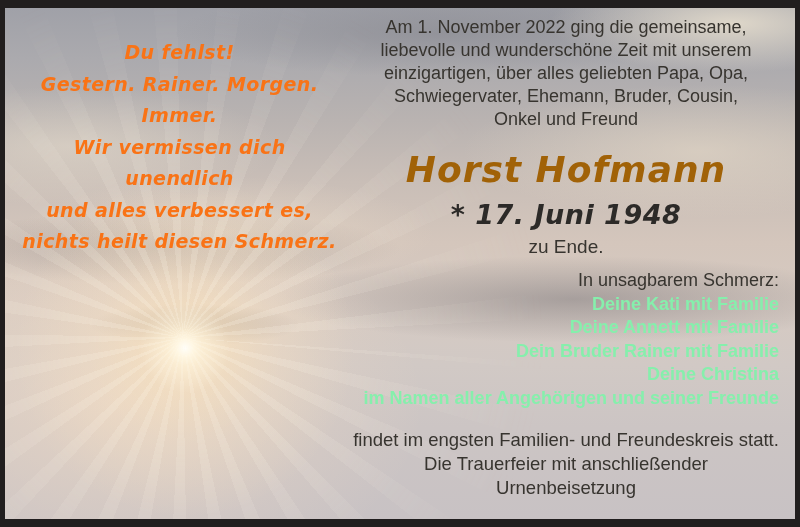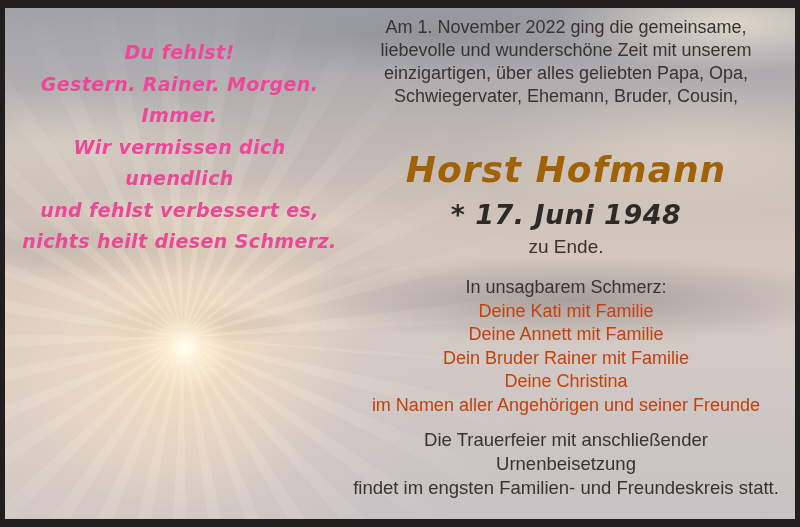--- a/index.html
+++ b/index.html
@@ -79,68 +79,69 @@
   }
   .poem {
     position: absolute;
     left: 12px;
     top: 29px;
     width: 325px;
     text-align: center;
     font-size: 19px;
     line-height: 31.5px;
     letter-spacing: 0.4px;
-    color: #ec4899;
+    color: #f97316;
   }
   .col { position: absolute; left: 348px; width: 426px; text-align: center; color: #37342f; }
   .intro    { top: 8px;  font-size: 18px;   line-height: 23px; }
   .name     { top: 140px; font-size: 36px;   line-height: 44px; letter-spacing: 1px; color: #a16207; }
   .birth    { top: 192px; font-size: 27px;   line-height: 30px; letter-spacing: 0.5px; color: #2c2a28; }
   .zu-ende  { top: 228px; font-size: 19px;   line-height: 22px; }
-  .mourners { top: 268px; font-size: 18px;   line-height: 23.5px; }
-  .mourners .bold { font-weight: normal; color: #c2410c; }
+  .mourners { top: 261px; font-size: 18px;   line-height: 23.5px; text-align: right; }
+  .mourners .bold { font-weight: bold; color: #86efac; }
   .funeral  { top: 420px; font-size: 18.5px; line-height: 24px; }
   .place    { top: 508px; font-size: 19px;   line-height: 22px; margin-top: 15px; }
 </style>
 </head>
 <body>
 
 <div class="card">
   <div class="sky"></div>
   <div class="rays"></div>
 
   <div class="poem script">
     <div>Du fehlst!</div>
     <div>Gestern. Rainer. Morgen. Immer.</div>
     <div>Wir vermissen dich unendlich</div>
-    <div>und fehlst verbessert es,</div>
+    <div>und alles verbessert es,</div>
     <div>nichts heilt diesen Schmerz.</div>
   </div>
 
   <div class="col intro">
     <div>Am 1. November 2022 ging die gemeinsame,</div>
     <div>liebevolle und wunderschöne Zeit mit unserem</div>
     <div>einzigartigen, über alles geliebten Papa, Opa,</div>
     <div>Schwiegervater, Ehemann, Bruder, Cousin,</div>
+    <div>Onkel und Freund</div>
   </div>
 
   <div class="col name script">Horst Hofmann</div>
 
   <div class="col birth script">* 17. Juni 1948</div>
 
   <div class="col zu-ende">zu Ende.</div>
 
   <div class="col mourners">
     <div>In unsagbarem Schmerz:</div>
     <div class="bold">Deine Kati mit Familie</div>
     <div class="bold">Deine Annett mit Familie</div>
     <div class="bold">Dein Bruder Rainer mit Familie</div>
     <div class="bold">Deine Christina</div>
     <div class="bold">im Namen aller Angehörigen und seiner Freunde</div>
   </div>
 
   <div class="col funeral">
+    <div>findet im engsten Familien- und Freundeskreis statt.</div>
     <div>Die Trauerfeier mit anschließender Urnenbeisetzung</div>
-    <div>findet im engsten Familien- und Freundeskreis statt.</div>
   </div>
 
   <div class="col place">Suhl und Christes, im November 2022</div>
 </div>
 
 </body></html>

